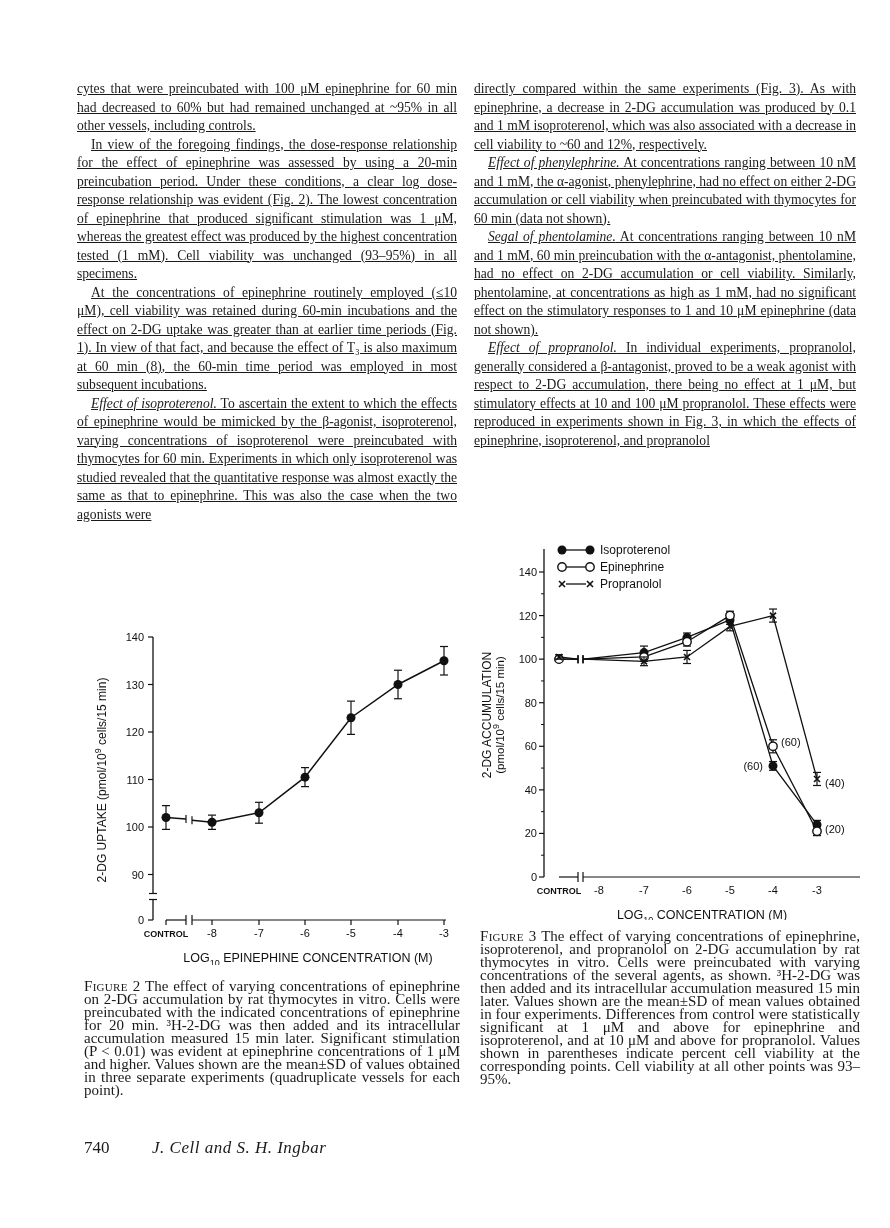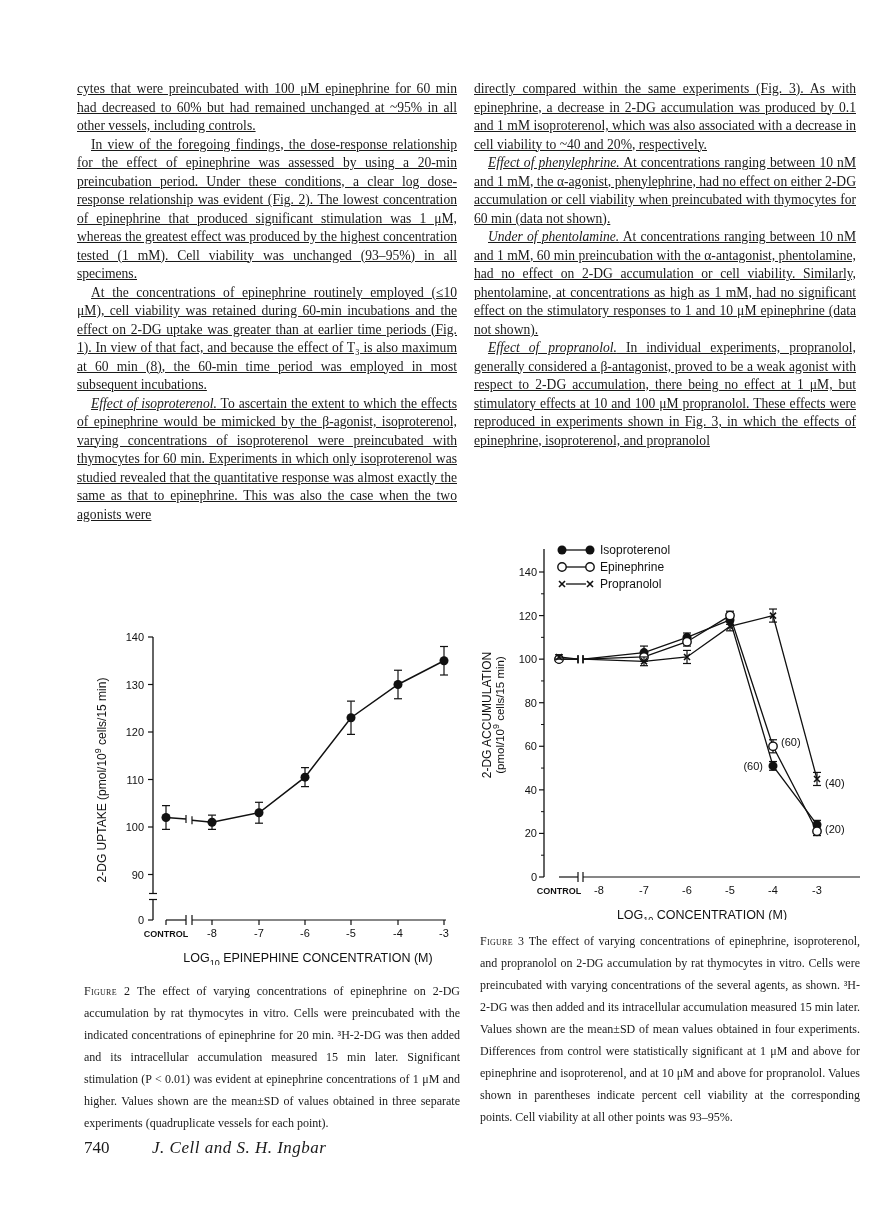--- a/index.html
+++ b/index.html
@@ -7,42 +7,42 @@
   .col { position:absolute; font-size:13.6px; line-height:18.5px; text-align:justify;text-decoration:underline; }
   .col p { margin:0; text-indent:14px; }
   .col p.noindent { text-indent:0; }
   #col-left { left:77px; top:80px; width:380px; }
   #col-right { left:474px; top:80px; width:382px; }
   .ital { font-style:italic;margin-top:28px; }
   .fig { position:absolute; }
   #fig2 { left:80px; top:615px; width:385px; height:350px; }
   #fig3 { left:482px; top:535px; width:395px; height:385px; }
   svg text { font-family:"Liberation Sans","DejaVu Sans",sans-serif; fill:#111; }
-  .caption { position:absolute; font-size:12px; line-height:22px; text-align:justify; }
+  .caption { position:absolute; font-size:15px; line-height:13px; text-align:justify; }
   #cap2 { left:84px; top:980px; width:376px; }
   #cap3 { left:480px; top:930px; width:380px; }
   .sc { font-variant:small-caps; letter-spacing:0.3px; }
   #footer { position:absolute; left:84px; top:1138px; font-size:17px; }
   #footer .pg { display:inline-block; width:68px; }
   #footer .auth { font-style:italic; letter-spacing:0.5px; }
 </style>
 </head>
 <body>
 
 <div id="col-left" class="col">
     <p class="noindent"><span>cytes that were preincubated with 100 μM epinephrine for 60 min had decreased to 60% but had remained unchanged at ~95% in all other vessels, including controls.</span></p>
     <p><span>In view of the foregoing findings, the dose-response relationship for the effect of epinephrine was assessed by using a 20-min preincubation period. Under these conditions, a clear log dose-response relationship was evident (Fig. 2). The lowest concentration of epinephrine that produced significant stimulation was 1 μM, whereas the greatest effect was produced by the highest concentration tested (1 mM). Cell viability was unchanged (93–95%) in all specimens.</span></p>
     <p><span>At the concentrations of epinephrine routinely employed (≤10 μM), cell viability was retained during 60-min incubations and the effect on 2-DG uptake was greater than at earlier time periods (Fig. 1). In view of that fact, and because the effect of T₃ is also maximum at 60 min (8), the 60-min time period was employed in most subsequent incubations.</span></p>
     <p><span class="ital">Effect of isoproterenol.</span><span>  To ascertain the extent to which the effects of epinephrine would be mimicked by the β-agonist, isoproterenol, varying concentrations of isoproterenol were preincubated with thymocytes for 60 min. Experiments in which only isoproterenol was studied revealed that the quantitative response was almost exactly the same as that to epinephrine. This was also the case when the two agonists were</span></p>
   </div>
 
 <div id="col-right" class="col">
-    <p class="noindent"><span>directly compared within the same experiments (Fig. 3). As with epinephrine, a decrease in 2-DG accumulation was produced by 0.1 and 1 mM isoproterenol, which was also associated with a decrease in cell viability to ~40 and 20%, respectively.</span></p>
+    <p class="noindent"><span>directly compared within the same experiments (Fig. 3). As with epinephrine, a decrease in 2-DG accumulation was produced by 0.1 and 1 mM isoproterenol, which was also associated with a decrease in cell viability to ~60 and 12%, respectively.</span></p>
     <p><span class="ital">Effect of phenylephrine.</span><span>  At concentrations ranging between 10 nM and 1 mM, the α-agonist, phenylephrine, had no effect on either 2-DG accumulation or cell viability when preincubated with thymocytes for 60 min (data not shown).</span></p>
-    <p><span class="ital">Under of phentolamine.</span><span>  At concentrations ranging between 10 nM and 1 mM, 60 min preincubation with the α-antagonist, phentolamine, had no effect on 2-DG accumulation or cell viability. Similarly, phentolamine, at concentrations as high as 1 mM, had no significant effect on the stimulatory responses to 1 and 10 μM epinephrine (data not shown).</span></p>
+    <p><span class="ital">Segal of phentolamine.</span><span>  At concentrations ranging between 10 nM and 1 mM, 60 min preincubation with the α-antagonist, phentolamine, had no effect on 2-DG accumulation or cell viability. Similarly, phentolamine, at concentrations as high as 1 mM, had no significant effect on the stimulatory responses to 1 and 10 μM epinephrine (data not shown).</span></p>
     <p><span class="ital">Effect of propranolol.</span><span>  In individual experiments, propranolol, generally considered a β-antagonist, proved to be a weak agonist with respect to 2-DG accumulation, there being no effect at 1 μM, but stimulatory effects at 10 and 100 μM propranolol. These effects were reproduced in experiments shown in Fig. 3, in which the effects of epinephrine, isoproterenol, and propranolol</span></p>
   </div>
 
 <div id="fig2" class="fig">
   <svg id="svg-fig2" width="385" height="350">
       <g>
         <line x1="73" y1="22" x2="73" y2="278.5" stroke="#111" stroke-width="1.3"></line>
         <line x1="69" y1="278.5" x2="77" y2="278.5" stroke="#111" stroke-width="1.2"></line>
         <line x1="69" y1="284.5" x2="77" y2="284.5" stroke="#111" stroke-width="1.2"></line>
         <line x1="73" y1="284.5" x2="73" y2="305" stroke="#111" stroke-width="1.3"></line>

